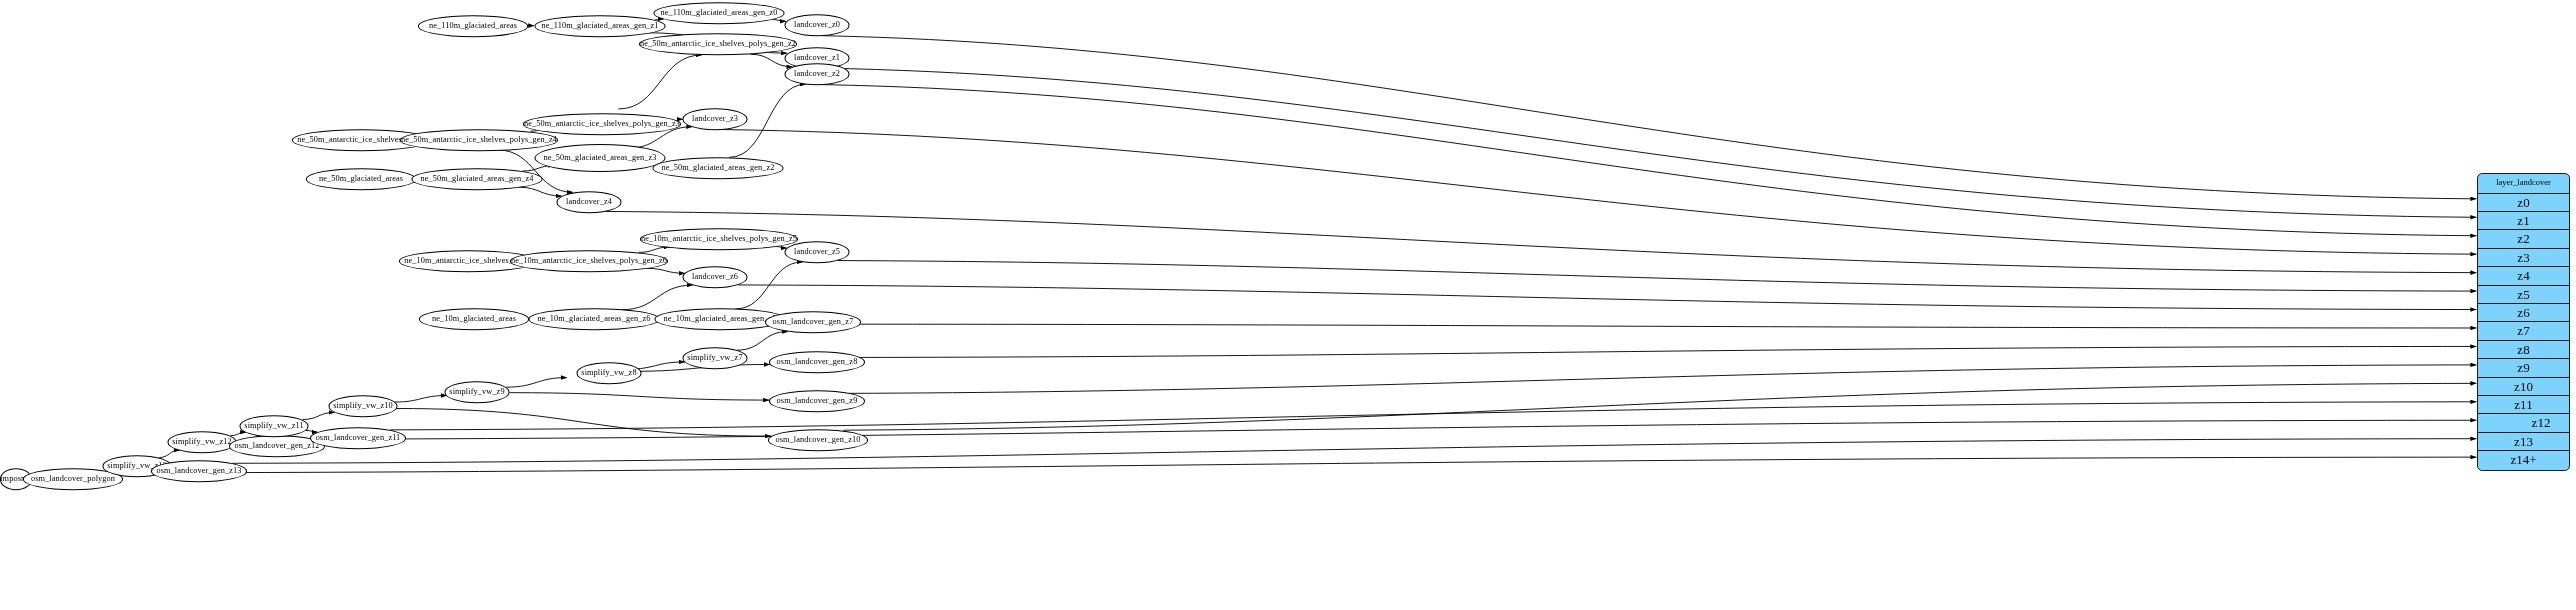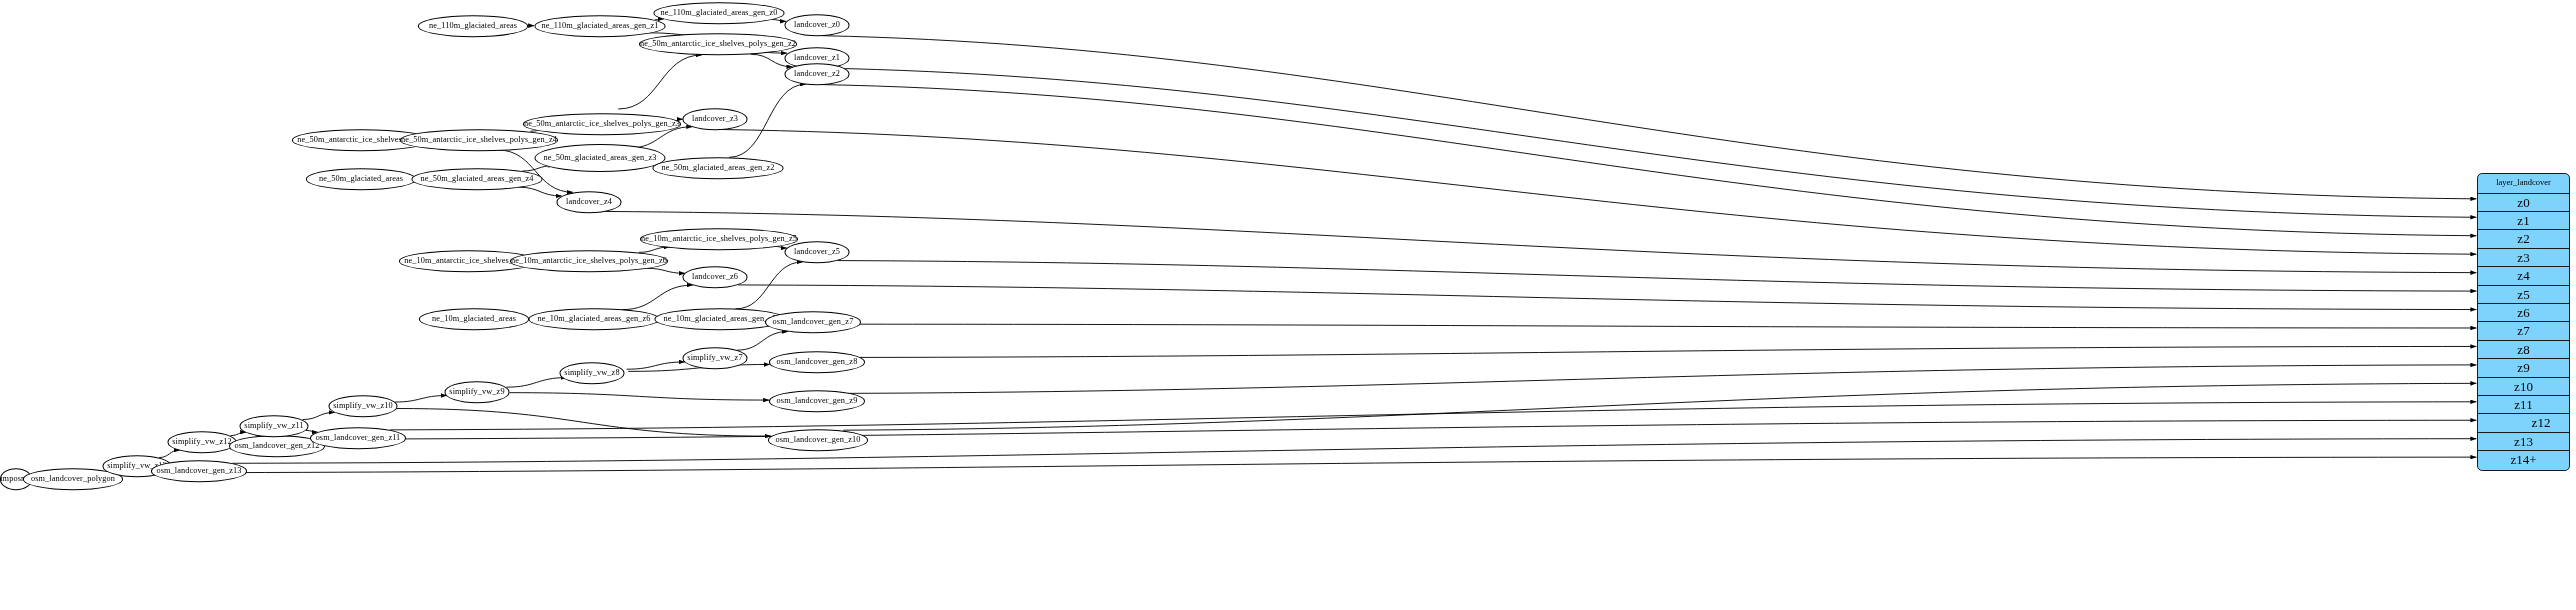--- a/index.html
+++ b/index.html
@@ -122,21 +122,21 @@
         <span class="lbl">osm_landcover_gen_z11</span>
       </div>
       <div class="node" style="left: 363px; top: 406px; width: 69px; height: 21.6px;">
         <div class="ell"></div>
         <span class="lbl">simplify_vw_z10</span>
       </div>
       <div class="node" style="left: 477px; top: 392px; width: 65px; height: 21.6px;">
         <div class="ell"></div>
         <span class="lbl">simplify_vw_z9</span>
       </div>
-      <div class="node" style="left: 592px; top: 373px; width: 65px; height: 21.6px;">
+      <div class="node" style="left: 609px; top: 373px; width: 65px; height: 21.6px;">
         <div class="ell"></div>
         <span class="lbl">simplify_vw_z8</span>
       </div>
       <div class="node" style="left: 715px; top: 358px; width: 65px; height: 21.6px;">
         <div class="ell"></div>
         <span class="lbl">simplify_vw_z7</span>
       </div>
       <div class="node" style="left: 473px; top: 26px; width: 110px; height: 21.6px;">
         <div class="ell"></div>
         <span class="lbl">ne_110m_glaciated_areas</span>

